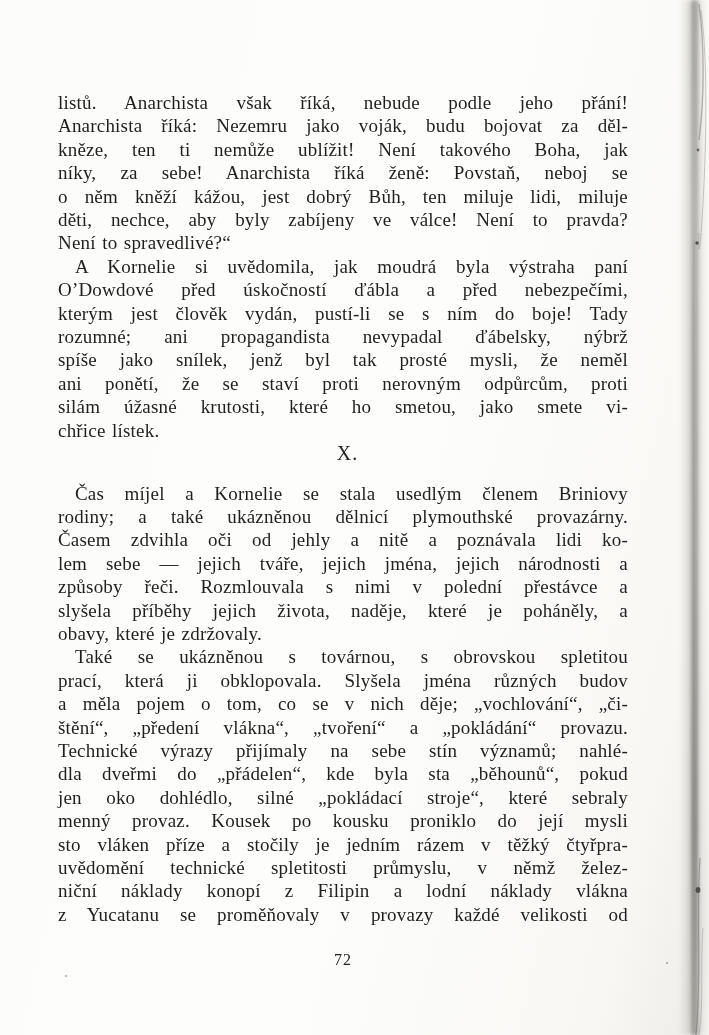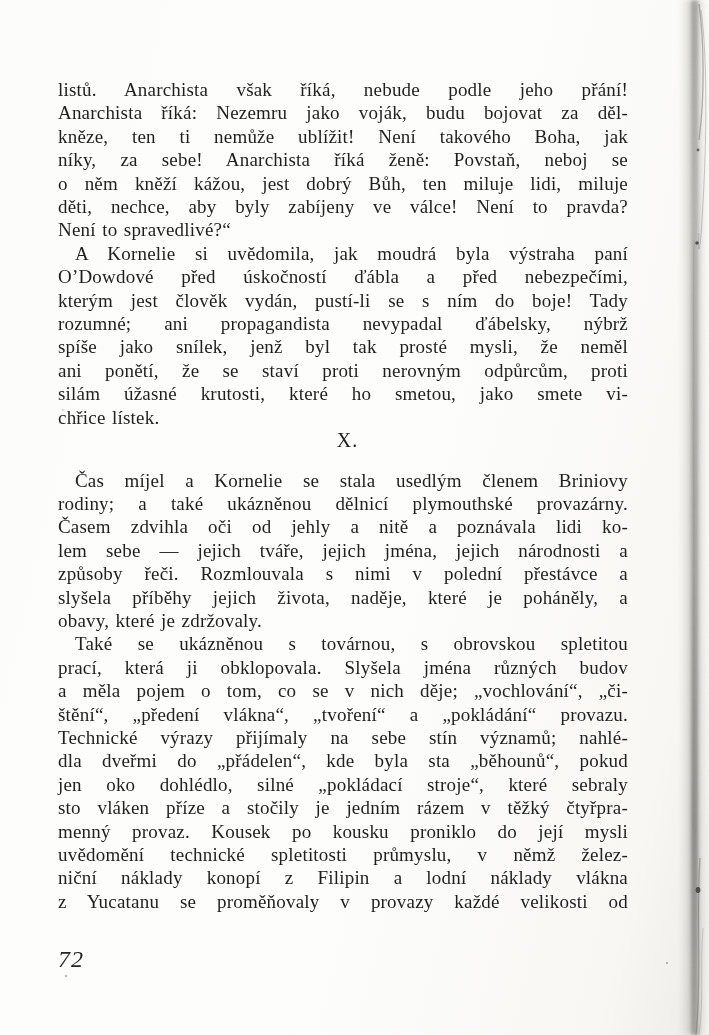--- a/index.html
+++ b/index.html
@@ -47,21 +47,21 @@
   }
   .artifacts {
     position: absolute;
     left: 0;
     top: 0;
     pointer-events: none;
   }
   .text-block {
     position: absolute;
     left: 58px;
-    top: 78px;
+    top: 91px;
     width: 570px;
     font-size: 19px;
     line-height: 23.4px;
     letter-spacing: 0.2px;
     word-spacing: 1.5px;
     color: #1f1f1f;
   }
   .line {
     text-align: justify;
     text-align-last: justify;
@@ -82,22 +82,22 @@
     color: #1f1f1f;
   }
   .para.after-heading {
     margin-top: 16px;
   }
   .page-number {
     position: absolute;
     top: 948px;
     left: 58px;
     width: 570px;
-    font-size: 24px;
-    font-style: italic;
+    text-align: center;
+    font-size: 16px;
     line-height: 23px;
     letter-spacing: 1px;
     color: #242424;
   }
 </style>
 </head>
 <body>
 
 <div class="page">
 
@@ -149,22 +149,22 @@
         <div class="line last">obavy, které je zdržovaly.</div>
       </div>
     <div class="para indent">
         <div class="line">Také se ukázněnou s továrnou, s obrovskou spletitou</div>
         <div class="line">prací, která ji obklopovala. Slyšela jména různých budov</div>
         <div class="line">a měla pojem o tom, co se v nich děje; „vochlování“, „či-</div>
         <div class="line">štění“, „předení vlákna“, „tvoření“ a „pokládání“ provazu.</div>
         <div class="line">Technické výrazy přijímaly na sebe stín významů; nahlé-</div>
         <div class="line">dla dveřmi do „přádelen“, kde byla sta „běhounů“, pokud</div>
         <div class="line">jen oko dohlédlo, silné „pokládací stroje“, které sebraly</div>
+        <div class="line">menný provaz. Kousek po kousku proniklo do její mysli</div>
         <div class="line">sto vláken příze a stočily je jedním rázem v těžký čtyřpra-</div>
-        <div class="line">menný provaz. Kousek po kousku proniklo do její mysli</div>
         <div class="line">uvědomění technické spletitosti průmyslu, v němž želez-</div>
         <div class="line">niční náklady konopí z Filipin a lodní náklady vlákna</div>
         <div class="line">z Yucatanu se proměňovaly v provazy každé velikosti od</div>
       </div>
   </div>
 
   <div class="page-number">72</div>
 
 </div>
 

